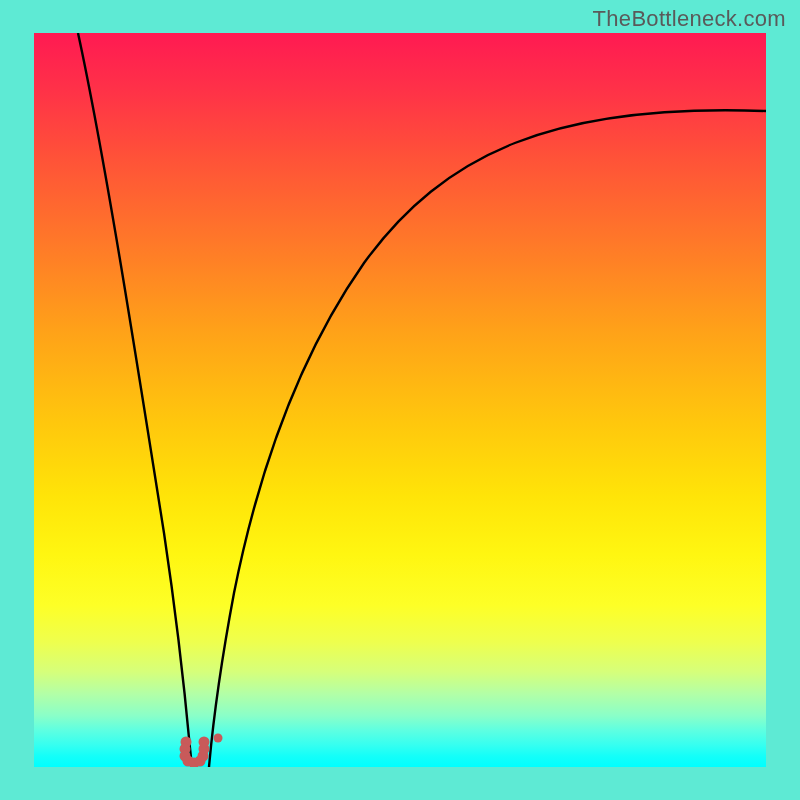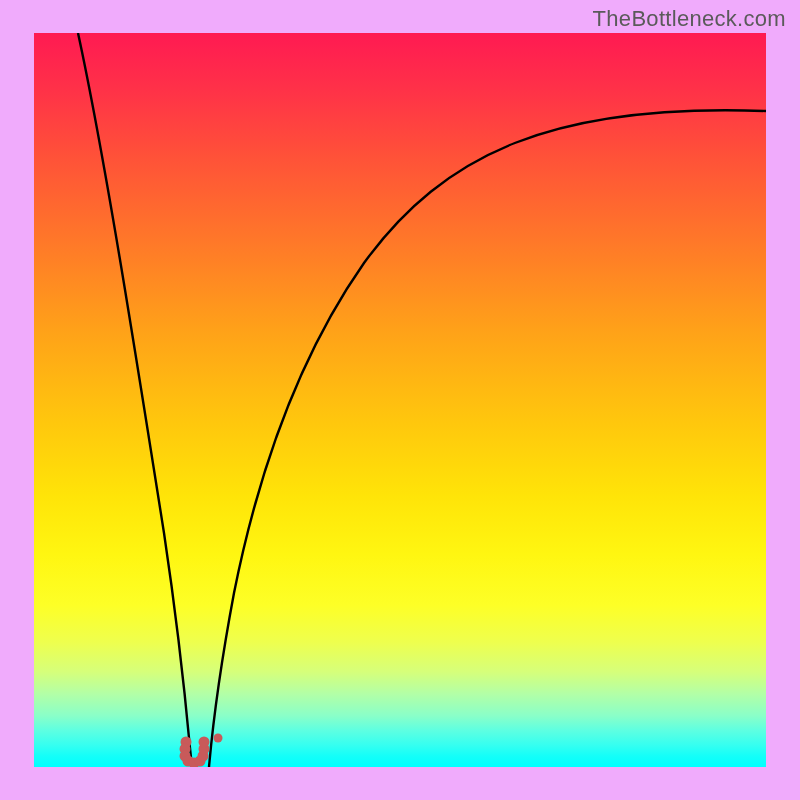--- a/index.html
+++ b/index.html
@@ -10,21 +10,21 @@
     background: #000;
     overflow: hidden;
     font-family: Arial, Helvetica, sans-serif;
   }
   .frame {
     position: absolute;
     left: 0;
     top: 0;
     width: 800px;
     height: 800px;
-    background: #f0abfc;
+    background: #5eead4;
   }
   .plot-area {
     position: absolute;
     left: 34px;
     top: 33px;
     width: 732px;
     height: 734px;
   }
   .gradient-bg {
     position: absolute;

